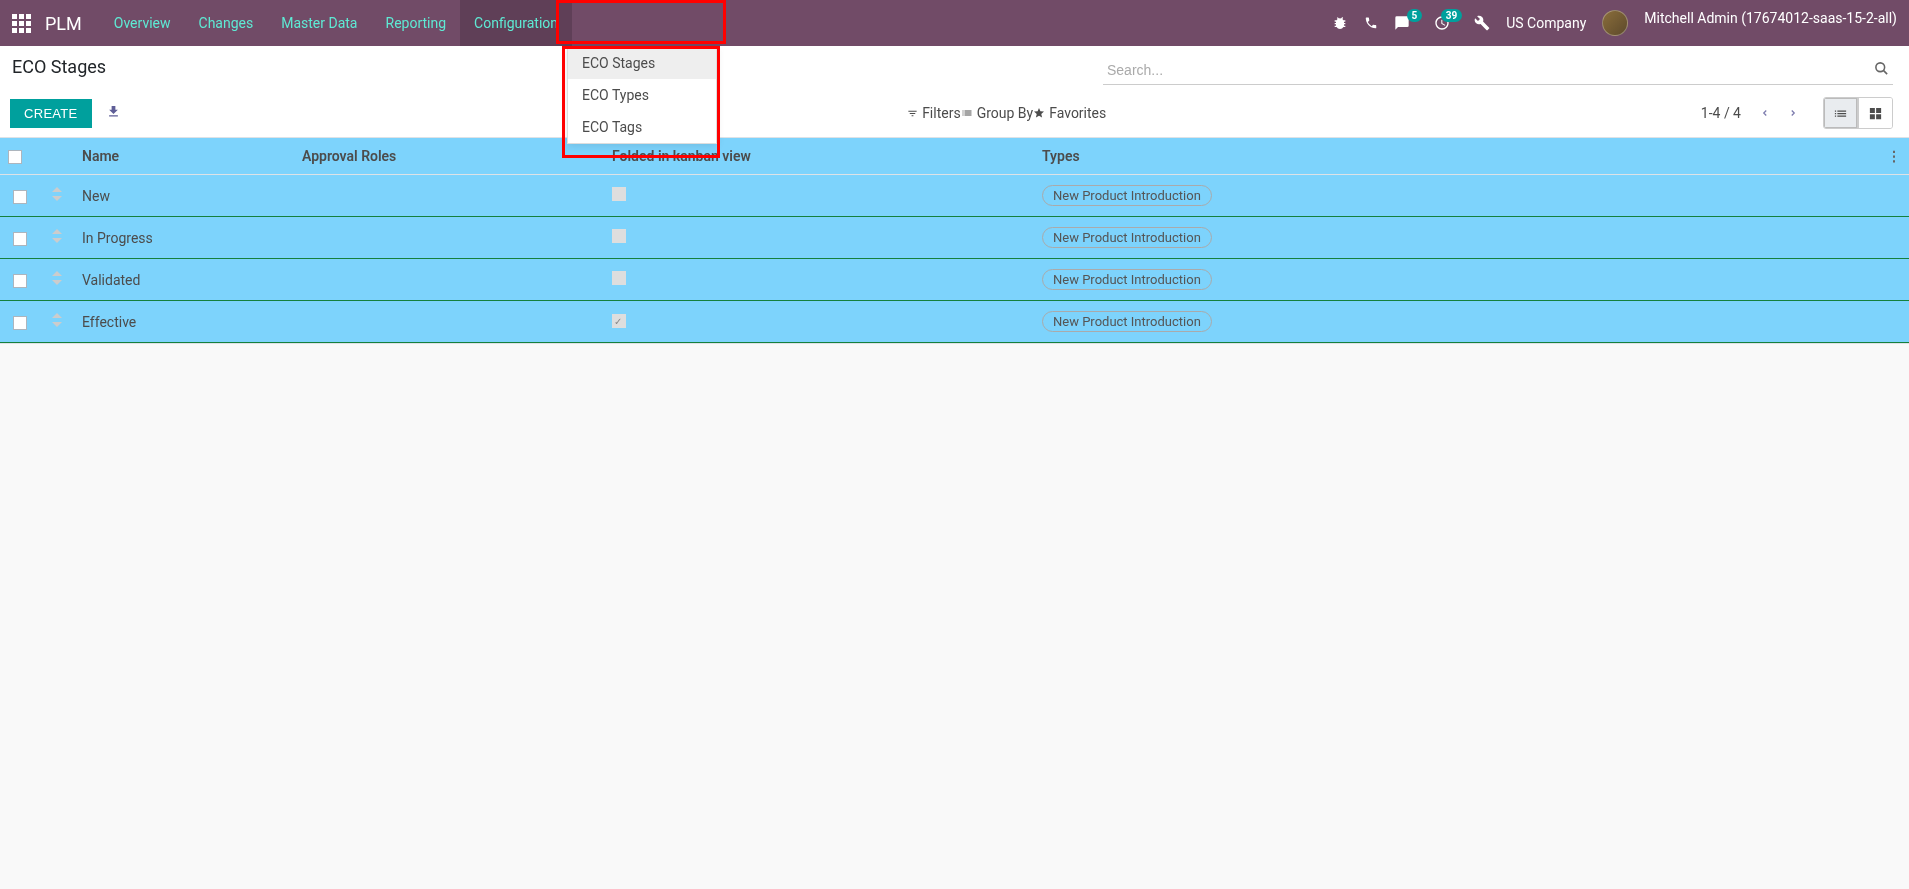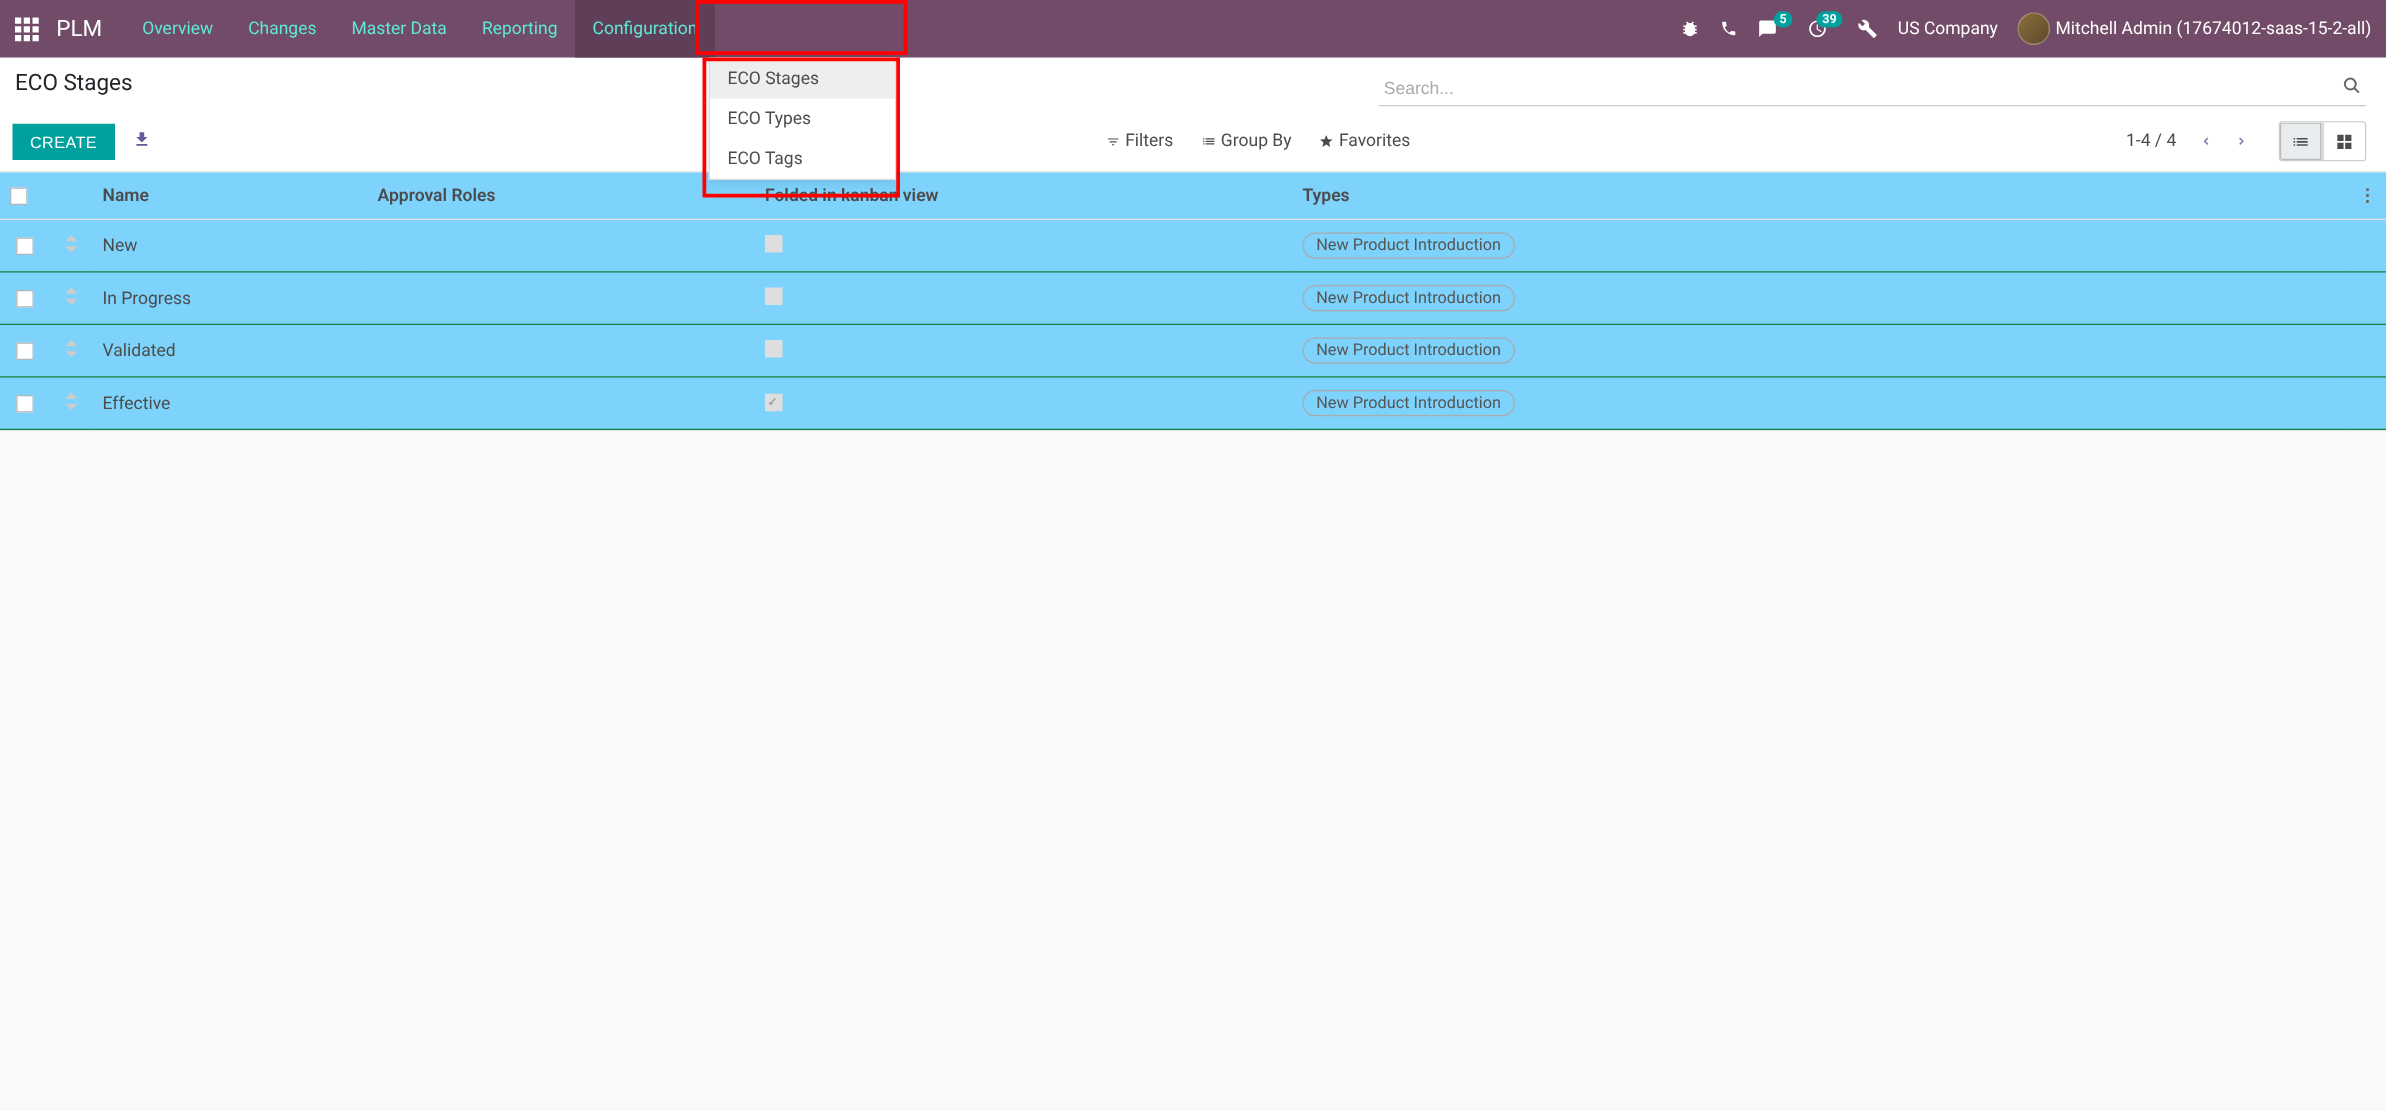--- a/index.html
+++ b/index.html
@@ -69,21 +69,21 @@
     color: #fff;
     font-size: 10px;
     border-radius: 10px;
     padding: 1px 5px;
     position: absolute;
     top: -6px;
     right: -12px;
     font-weight: bold;
   }
   .company-name { color: #fff; font-size: 14px; cursor: pointer; }
-  .user-block { display: flex; align-items: center; gap: 4px; cursor: pointer; }
+  .user-block { display: flex; align-items: flex-start; gap: 16px; cursor: pointer; }
   .avatar {
     width: 26px; height: 26px; border-radius: 50%;
     background: linear-gradient(135deg,#8a6d3b,#5d4a2b);
     border: 1px solid rgba(255,255,255,0.3);
   }
   .user-name { color: #fff; font-size: 14px; }
   
   .dropdown {
     position: absolute;
     top: 46px;
@@ -155,21 +155,20 @@
     cursor: pointer;
     letter-spacing: 0.3px;
   }
   .btn-export {
     color: #5f5e97;
     cursor: pointer;
     padding: 6px;
   }
   .cp-mid {
     display: flex;
-    gap: 22px;
     margin-left: 186px;
     justify-content: center;
   }
   .filter-btn {
     display: flex;
     align-items: center;
     gap: 4px;
     color: #4c4c4c;
     cursor: pointer;
     font-size: 14px;

